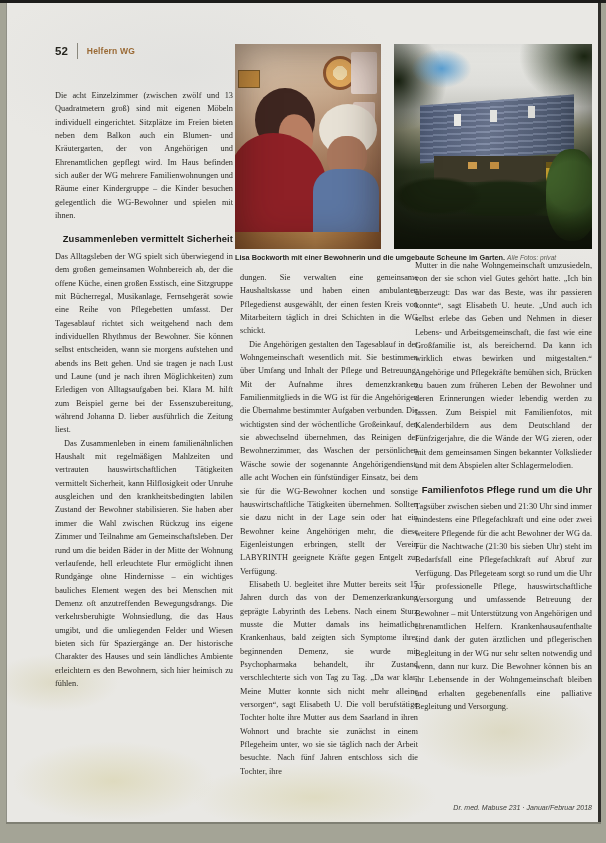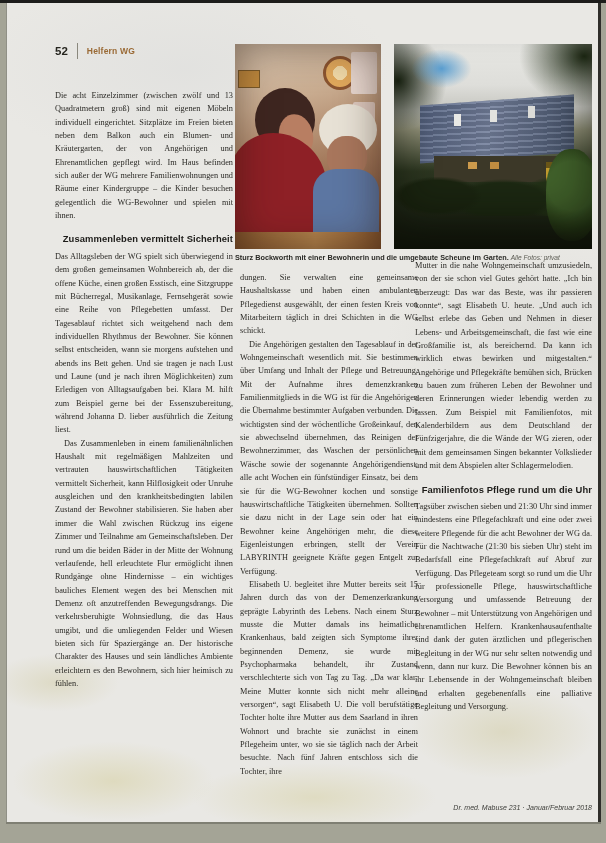--- a/index.html
+++ b/index.html
@@ -121,21 +121,21 @@
       <div class="shape p2-light1"></div>
       <div class="shape p2-light2"></div>
       <div class="shape p2-shed"></div>
       <div class="shape p2-sheddoor"></div>
       <div class="shape p2-bushes"></div>
       <div class="shape p2-foliageR"></div>
       <div class="shape p2-vig"></div>
     </div>
 
     <div class="caption">
-      <span>Sturz Bockworth mit einer Bewohnerin und die umgebaute Scheune im Garten.</span>
+      <span>Lisa Bockworth mit einer Bewohnerin und die umgebaute Scheune im Garten.</span>
       <span class="credit">Alle Fotos: privat</span>
     </div>
 
     <div class="col colL">
       <p>Die acht Einzelzimmer (zwischen zwölf und 13 Quadratmetern groß) sind mit eigenen Möbeln individuell eingerichtet. Sitzplätze im Freien bieten neben dem Balkon auch ein Blumen- und Kräutergarten, der von Angehörigen und Ehrenamtlichen gepflegt wird. Im Haus befinden sich außer der WG mehrere Familienwohnungen und Räume einer Kindergruppe – die Kinder besuchen gelegentlich die WG-Bewohner und spielen mit ihnen.</p>
       <h3>Zusammenleben vermittelt Sicherheit</h3>
       <p>Das Alltagsleben der WG spielt sich überwiegend in dem großen gemeinsamen Wohnbereich ab, der die offene Küche, einen großen Esstisch, eine Sitzgruppe mit Bücherregal, Musikanlage, Fernsehgerät sowie eine Reihe von Pflegebetten umfasst. Der Tagesablauf richtet sich weitgehend nach dem individuellen Rhythmus der Bewohner. Sie können selbst entscheiden, wann sie morgens aufstehen und abends ins Bett gehen. Und sie tragen je nach Lust und Laune (und je nach ihren Möglichkeiten) zum Erledigen von Alltagsaufgaben bei. Klara M. hilft zum Beispiel gerne bei der Essenszubereitung, während Johanna D. lieber ausführlich die Zeitung liest.</p>
       <p class="ind">Das Zusammenleben in einem familienähnlichen Haushalt mit regelmäßigen Mahlzeiten und vertrauten hauswirtschaftlichen Tätigkeiten vermittelt Sicherheit, kann Hilflosigkeit oder Unruhe ausgleichen und den krankheitsbedingten labilen Zustand der Bewohner stabilisieren. Sie haben aber immer die Wahl zwischen Rückzug ins eigene Zimmer und Teilnahme am Gemeinschaftsleben. Der rund um die beiden Bäder in der Mitte der Wohnung verlaufende, hell erleuchtete Flur ermöglicht ihnen Rundgänge ohne Hindernisse – ein wichtiges bauliches Element wegen des bei Menschen mit Demenz oft anzutreffenden Bewegungsdrangs. Die verkehrsberuhigte Wohnsiedlung, die das Haus umgibt, und die umliegenden Felder und Wiesen bieten sich für Spaziergänge an. Der historische Charakter des Hauses und sein ländliches Ambiente erleichtern es den Bewohnern, sich hier heimisch zu fühlen.</p>
     </div>
 

